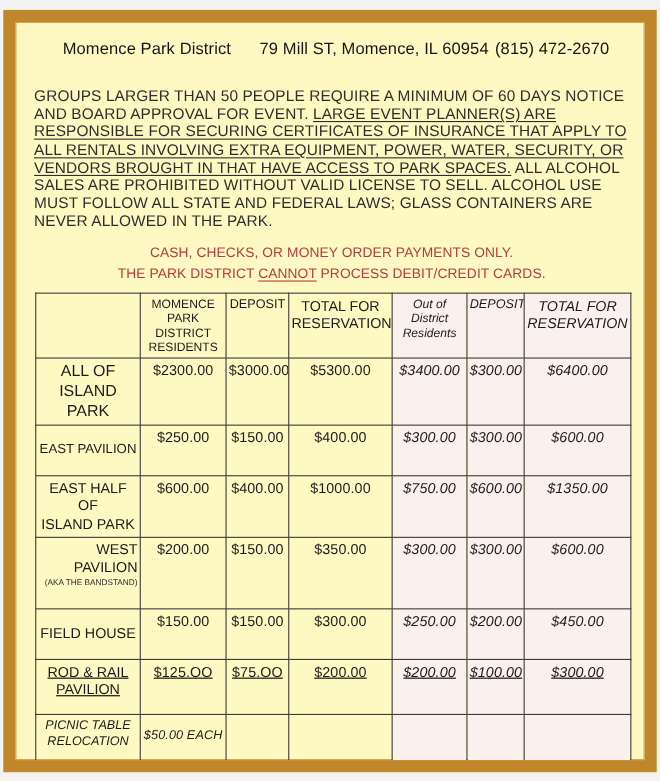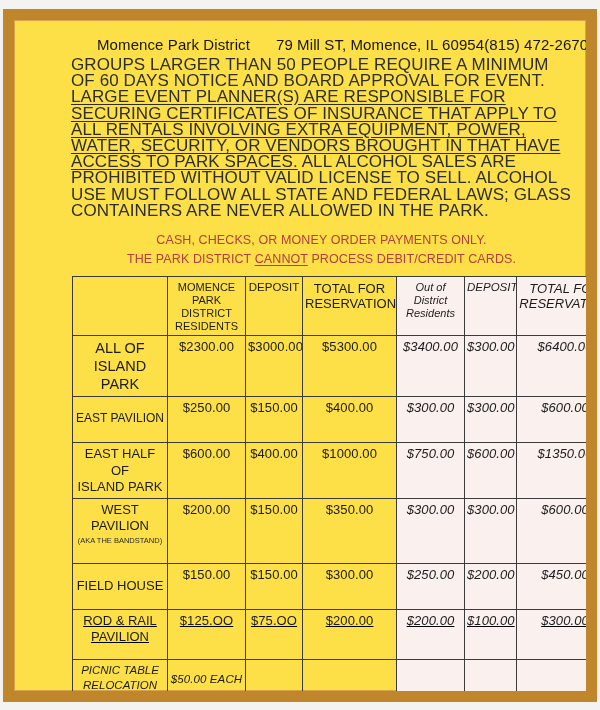--- a/index.html
+++ b/index.html
@@ -6,37 +6,36 @@
   body{
     width:600px;height:710px;position:relative;
     background:#f4f3f1;
     font-family:"Liberation Sans",sans-serif;
     -webkit-font-smoothing:antialiased;
   }
   .sheet{
     position:absolute;left:3px;top:9px;right:3px;bottom:8px;
     border:11px solid var(--frame-gold,#c0862b);
     box-shadow:inset 0 0 0 1px #d9a34a;
-    background:#fde047;
+    background:#fef9c3;
     box-sizing:border-box;
     overflow:hidden;
-    padding-left:40px;
   }
   .content{padding:8px 10px 0 13px;}
   .title-line{
     display:flex;align-items:baseline;
     margin:8px 8px 0 30px;
     font-size:15px;color:#161616;letter-spacing:.1px;
   }
   .title-line .org{white-space:nowrap;}
   .title-line .addr{white-space:nowrap;margin-left:26px;}
   .title-line .phone{white-space:nowrap;margin-left:auto;margin-right:14px;}
   .notice{
-    margin:4px 4px 0 4px;
-    font-size:17px;line-height:16.2px;color:#2e2e2e;
+    margin:26px 4px 0 4px;
+    font-size:14px;line-height:16.2px;color:#2e2e2e;
     letter-spacing:.1px;
   }
   .notice .ul{text-decoration:underline;text-underline-offset:2px;}
   .pay-warning{
     margin-top:12px;text-align:center;
     color:var(--accent-red,#b43d40);
     font-size:12.5px;line-height:19px;letter-spacing:.1px;
   }
   .pay-warning .ul{text-decoration:underline;text-underline-offset:2px;}
   table.rates{
@@ -67,21 +66,21 @@
   th.h-ores{font-size:11px;}
   
   tr.r1{height:49px;} tr.r2{height:46px;} tr.r3{height:54px;}
   tr.r4{height:65px;} tr.r5{height:46px;} tr.r6{height:50px;text-decoration:underline;}
   tr.r7{height:44px;} tr.r8{height:41px;}
   td.val{font-size:13px;padding-top:9px;letter-spacing:.1px;}
   td.name-cell{padding-top:8px;line-height:1.25;}
   tr.r1 td.name-cell{font-size:14.5px;}
   tr.r2 td.name-cell{font-size:12px;padding-top:14px;}
   tr.r3 td.name-cell{font-size:13px;}
-  tr.r4 td.name-cell{font-size:13px;}
+  tr.r4 td.name-cell{font-size:13px;text-align:right;}
   tr.r5 td.name-cell{font-size:13px;padding-top:14px;}
   tr.r6 td.name-cell{font-size:13px;}
   tr.r7 td.name-cell,tr.r7 td.val{font-style:italic;font-size:11.5px;}
   tr.r7 td.val{padding-top:13px;}
   tr.r8 td.name-cell,tr.r8 td.val{
     font-style:italic;font-size:11.5px;
     color:var(--accent-red,#b43d40);
   }
   tr.r8 td.val{padding-top:6px;}
   td.name-cell .sub{

